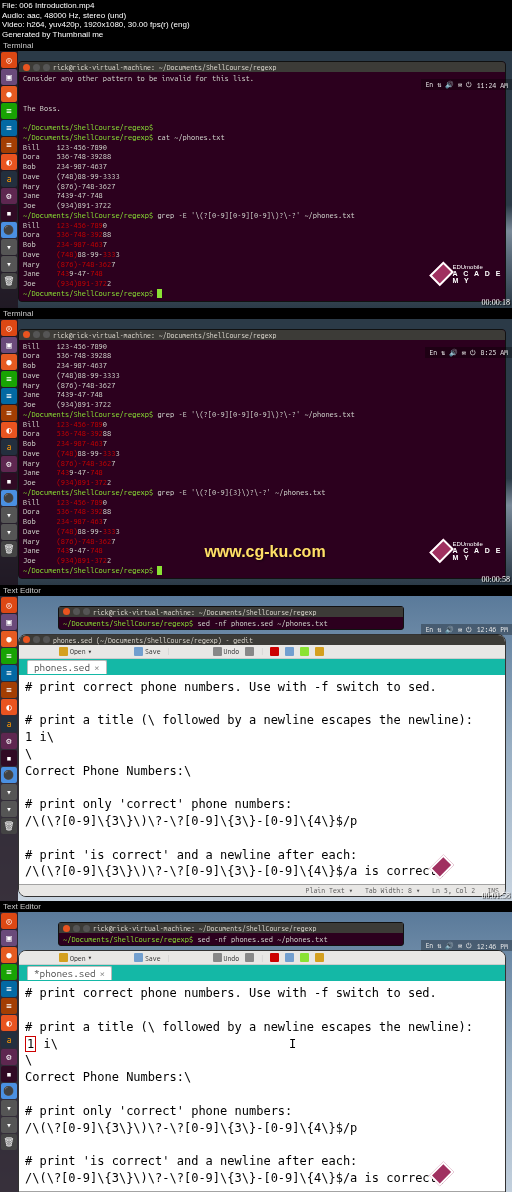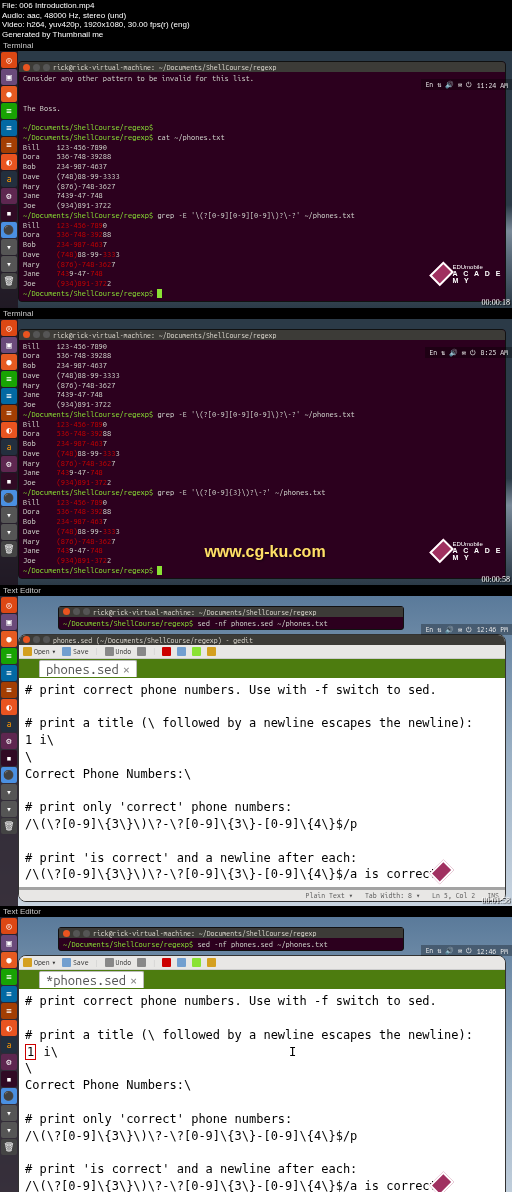--- a/index.html
+++ b/index.html
@@ -175,30 +175,30 @@
   .gedit-toolbar {
     background: #e8e7e5;
     padding: 2px 4px;
     display: flex;
     gap: 6px;
     font-size: 7px;
     color: #333;
     align-items: center;
     border-bottom: 1px solid #ccc;
   }
-  .tb-btn { display:flex; gap:2px; align-items:flex-start;}
+  .tb-btn { display:flex; gap:2px; align-items:center;margin-left:36px;}
   .tb-ico { width:9px; height:9px; border-radius:1px; display:inline-block;}
   .ic-open{background:#d4a020;} .ic-save{background:#729fcf;}
   .ic-undo{background:#888;} .ic-redo{background:#888;}
   .ic-cut{background:#cc0000;} .ic-copy{background:#729fcf;}
   .ic-paste{background:#8ae234;} .ic-find{background:#d4a020;}
   .gedit-tabbar {
-    background: #4d7c0f;
-    padding: 1px 20px;
-    font-size: 13px;
+    background: #14b8a6;
+    padding: 1px 8px;
+    font-size: 10px;
     color: #555;
     display:flex;
   }
   .gedit-tab {
     background: #fff;
     padding: 1px 6px;
     border: 1px solid #bbb;
     border-bottom: none;
     border-radius: 2px 2px 0 0;
     display:flex; gap:4px; align-items:center;
@@ -208,21 +208,21 @@
     background: #fff;
     color: #000;
     font-family: "DejaVu Sans Mono", monospace;
     font-size: 12px;
     padding: 4px 6px;
     line-height: 1.4;
     white-space: pre-wrap;
   }
   .gedit-status {
     background: #e8e7e5;
-    border-top: 3px solid #a3a3a3;
+    border-top: 1px solid #a3a3a3;
     font-size: 7px;
     color: #555;
     padding: 1px 6px;
     display: flex;
     gap: 12px;
     justify-content: flex-end;
   }
   .term-strip {
     background: #2c001e;
     color: #d3d7cf;

